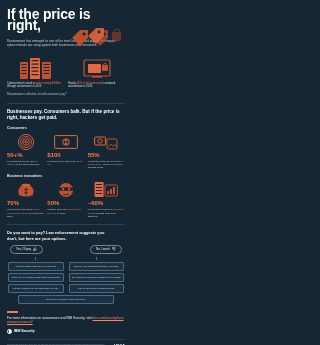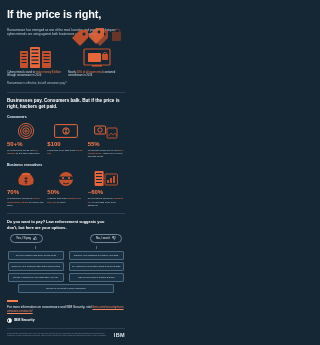--- a/index.html
+++ b/index.html
@@ -9,21 +9,21 @@
     font-family:"Liberation Sans", sans-serif;
     color:#e8edf2;
     overflow:hidden;
     position:relative;
   }
   .page { width:132px; height:345px; position:relative; }
 
   
   .header { padding:9px 7px 4px 7px; position:relative; }
   .title {
-    font-size:11px; line-height:11px; font-weight:bold;
+    font-size:14px; line-height:11px; font-weight:bold;
     letter-spacing:-0.2px; color:#ffffff;
   }
   .header-art {
     position:absolute; right:4px; top:26px;
     width:62px; height:20px; opacity:.95;
   }
 
   
   .intro {
     padding:4px 7px 0 7px;

